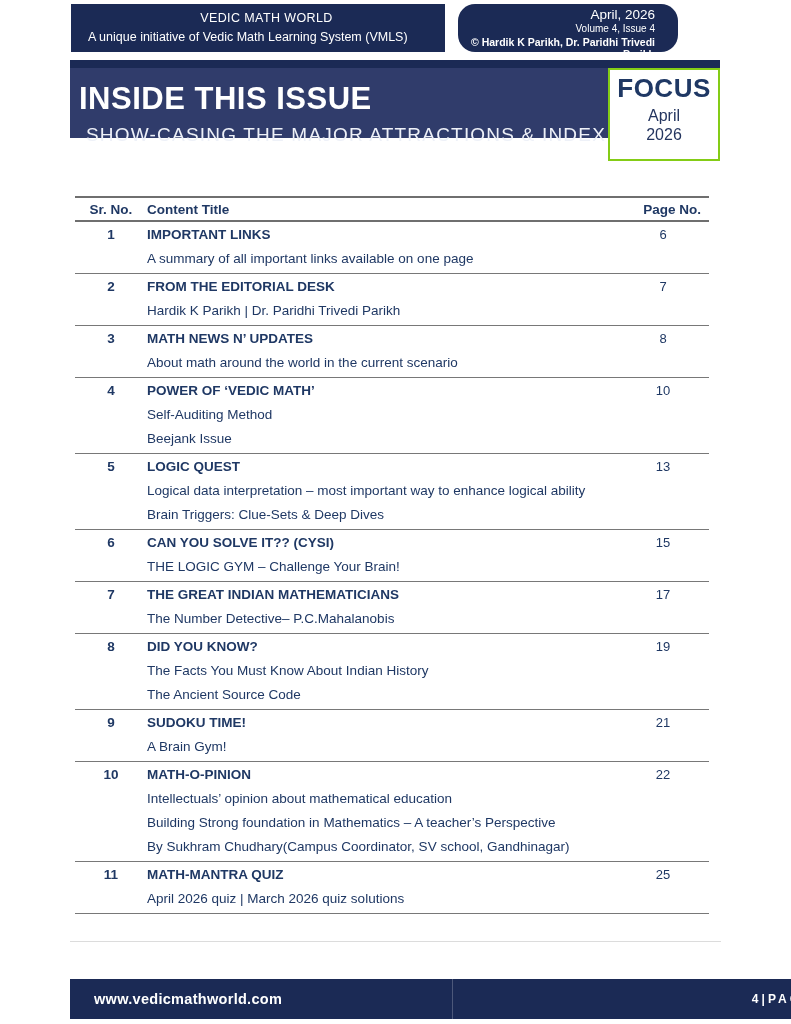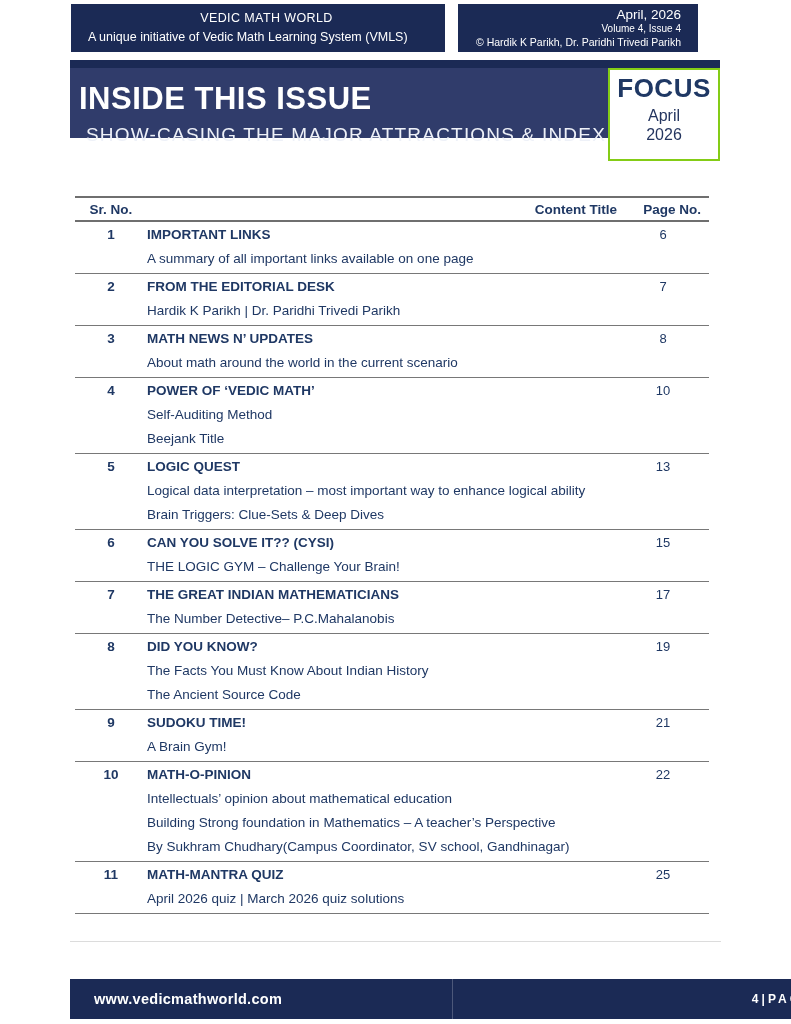--- a/index.html
+++ b/index.html
@@ -15,27 +15,27 @@
   }
   
   .masthead-left{
     position:absolute;left:71px;top:4px;width:374px;height:48px;
     background:var(--navy-dark);color:#fff;box-sizing:border-box;
     padding:7px 0 0 17px;
   }
   .brand{font-size:12.5px;letter-spacing:.4px;text-align:center;}
   .tagline{font-size:12.5px;margin-top:5px;}
   .masthead-right{
-    position:absolute;left:458px;top:4px;width:240px;height:48px;
+    position:absolute;left:458px;top:4px;width:220px;height:48px;
     background:var(--navy-dark);color:#fff;box-sizing:border-box;
-    text-align:right;padding:3px 17px 0 0;
+    text-align:right;padding:3px 23px 0 0;border-radius:17px;
   }
   .issue-date{font-size:13.5px;}
   .volume{font-size:10px;margin-top:1px;}
-  .copyright{font-size:10.5px;font-weight:400;margin-top:2px;}
+  .copyright{font-size:10.5px;font-weight:700;margin-top:2px;}
   
   .banner{
     position:absolute;left:70px;top:60px;width:650px;height:78px;
     background:var(--navy-banner);
   }
   .banner-strip{position:absolute;top:0;left:0;right:0;height:8px;background:var(--navy-dark);}
   .banner-title{
     position:absolute;left:9px;top:21px;font-size:31px;font-weight:700;
     color:#fff;letter-spacing:.5px;white-space:nowrap;
   }
@@ -52,21 +52,21 @@
   .focus-month{font-size:16px;color:#24355f;margin-top:3px;}
   .focus-year{font-size:16px;color:#24355f;margin-top:1px;}
   
   .toc{position:absolute;left:75px;top:196px;width:634px;color:var(--navy-text);}
   .toc-header{
     display:grid;grid-template-columns:72px 1fr 92px;
     border-top:2px solid var(--line-gray);border-bottom:2px solid var(--line-gray);
     padding:4px 0 3px;font-weight:700;font-size:13.5px;
   }
   .th-sr{text-align:center;}
-  .th-title{text-align:right;}
+  .th-title{text-align:left;}
   .th-page{text-align:right;padding-right:8px;}
   .toc-row{
     display:grid;grid-template-columns:72px 1fr 92px;
     border-bottom:1.6px solid #787878;padding:1px 0 2px;
   }
   .row-sr{text-align:center;font-weight:700;font-size:13.5px;line-height:24px;}
   .row-title{font-weight:700;font-size:13.5px;line-height:24px;}
   .row-subtitle{font-size:13.5px;line-height:24px;}
   .row-page{text-align:center;font-size:13px;line-height:24px;}
   
@@ -138,21 +138,21 @@
       <div class="row-subtitle">About math around the world in the current scenario</div>
           </div>
       <div class="row-page">8</div>
     </div>
 
     <div class="toc-row">
       <div class="row-sr">4</div>
       <div class="row-main">
         <div class="row-title">POWER OF ‘VEDIC MATH’</div>
       <div class="row-subtitle">Self-Auditing Method</div>
-            <div class="row-subtitle">Beejank Title</div>
+            <div class="row-subtitle">Beejank Issue</div>
           </div>
       <div class="row-page">10</div>
     </div>
 
     <div class="toc-row">
       <div class="row-sr">5</div>
       <div class="row-main">
         <div class="row-title">LOGIC QUEST</div>
       <div class="row-subtitle">Logical data interpretation – most important way to enhance logical ability</div>
             <div class="row-subtitle">Brain Triggers: Clue-Sets &amp; Deep Dives</div>

